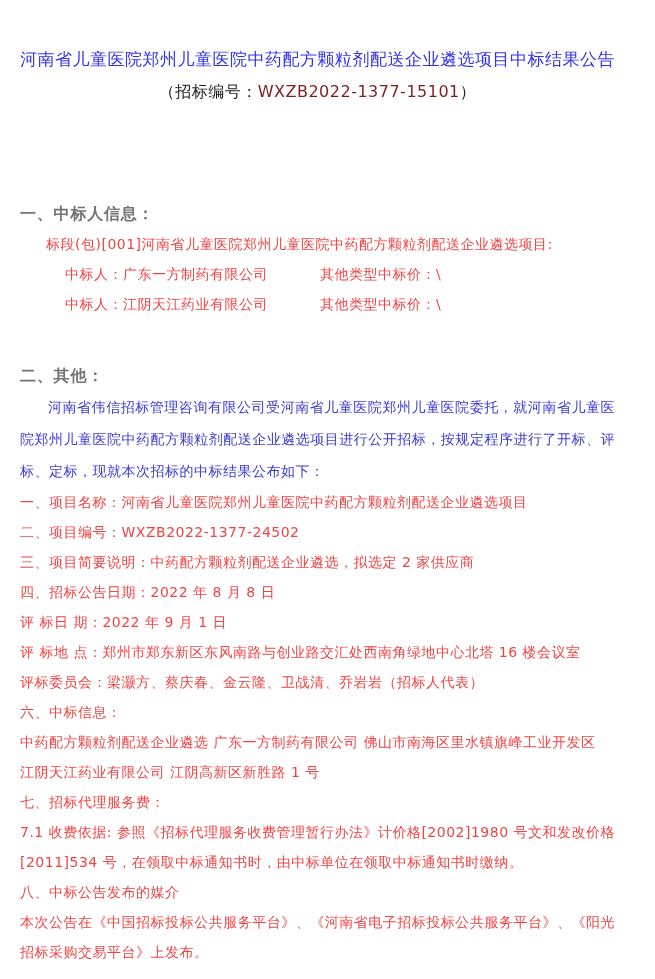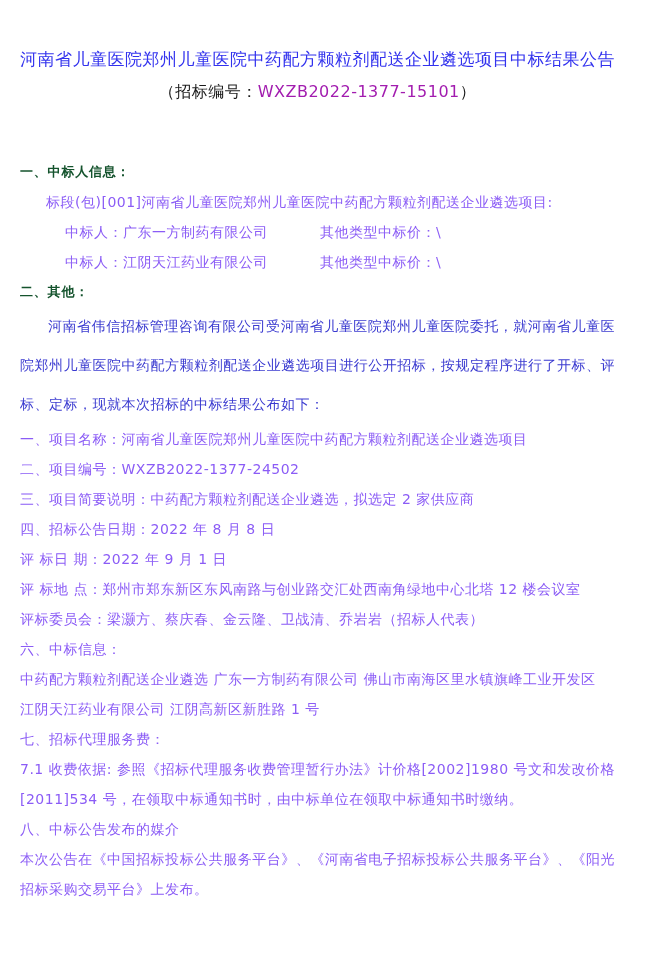--- a/index.html
+++ b/index.html
@@ -21,48 +21,49 @@
     letter-spacing: 0.5px;
   }
   .subtitle {
     text-align: center;
     font-size: 16px;
     line-height: 26px;
     margin-top: 7px;
     color: #1a1a1a;
     letter-spacing: 0.5px;
   }
-  .subtitle .num { color: #a21caf; }
+  .subtitle .num { color: #7f1d1d; }
 
   .section-gap { height: 52px; }
 
   .line {
     font-size: 14px;
     line-height: 30px;
-    color: #8b5cf6;
+    color: #ef4444;
     letter-spacing: 0.5px;
     white-space: nowrap;
   }
   .wrap {
     white-space: normal;
     text-align: justify;
   }
   .black-heading {
-    color: #14532d;
+    color: #737373;
     font-weight: 700;
-    font-size: 13px;
+    font-size: 16px;
     line-height: 30px;
     letter-spacing: 0.8px;
     white-space: nowrap;
+    margin-top: 42px;
   }
   .indent-2 { padding-left: 26px; }
   .indent-3 { padding-left: 45px; }
   .para {
     font-size: 14px;
-    line-height: 39px;
+    line-height: 32px;
     color: #3a3ad0;
     letter-spacing: 0.5px;
     text-align: justify;
     text-indent: 2em;
   }
   .winner-line .gap { display: inline-block; width: 52px; }
 </style>
 </head>
 <body>
 
@@ -90,21 +91,21 @@
 
   <div class="black-heading">二、其他：</div>
 
   <div class="para">河南省伟信招标管理咨询有限公司受河南省儿童医院郑州儿童医院委托，就河南省儿童医院郑州儿童医院中药配方颗粒剂配送企业遴选项目进行公开招标，按规定程序进行了开标、评标、定标，现就本次招标的中标结果公布如下：</div>
 
   <div class="line">一、项目名称：河南省儿童医院郑州儿童医院中药配方颗粒剂配送企业遴选项目</div>
   <div class="line">二、项目编号：WXZB2022-1377-24502</div>
   <div class="line">三、项目简要说明：中药配方颗粒剂配送企业遴选，拟选定 2 家供应商</div>
   <div class="line">四、招标公告日期：2022 年 8 月 8 日</div>
   <div class="line">评 标日 期：2022 年 9 月 1 日</div>
-  <div class="line">评 标地 点：郑州市郑东新区东风南路与创业路交汇处西南角绿地中心北塔 12 楼会议室</div>
+  <div class="line">评 标地 点：郑州市郑东新区东风南路与创业路交汇处西南角绿地中心北塔 16 楼会议室</div>
   <div class="line">评标委员会：梁灏方、蔡庆春、金云隆、卫战清、乔岩岩（招标人代表）</div>
   <div class="line">六、中标信息：</div>
   <div class="line">中药配方颗粒剂配送企业遴选 广东一方制药有限公司 佛山市南海区里水镇旗峰工业开发区</div>
   <div class="line">江阴天江药业有限公司 江阴高新区新胜路 1 号</div>
   <div class="line">七、招标代理服务费：</div>
   <div class="line wrap">7.1 收费依据: 参照《招标代理服务收费管理暂行办法》计价格[2002]1980 号文和发改价格[2011]534 号，在领取中标通知书时，由中标单位在领取中标通知书时缴纳。</div>
   <div class="line">八、中标公告发布的媒介</div>
   <div class="line wrap">本次公告在《中国招标投标公共服务平台》、《河南省电子招标投标公共服务平台》、《阳光招标采购交易平台》上发布。</div>
 
 </div>

